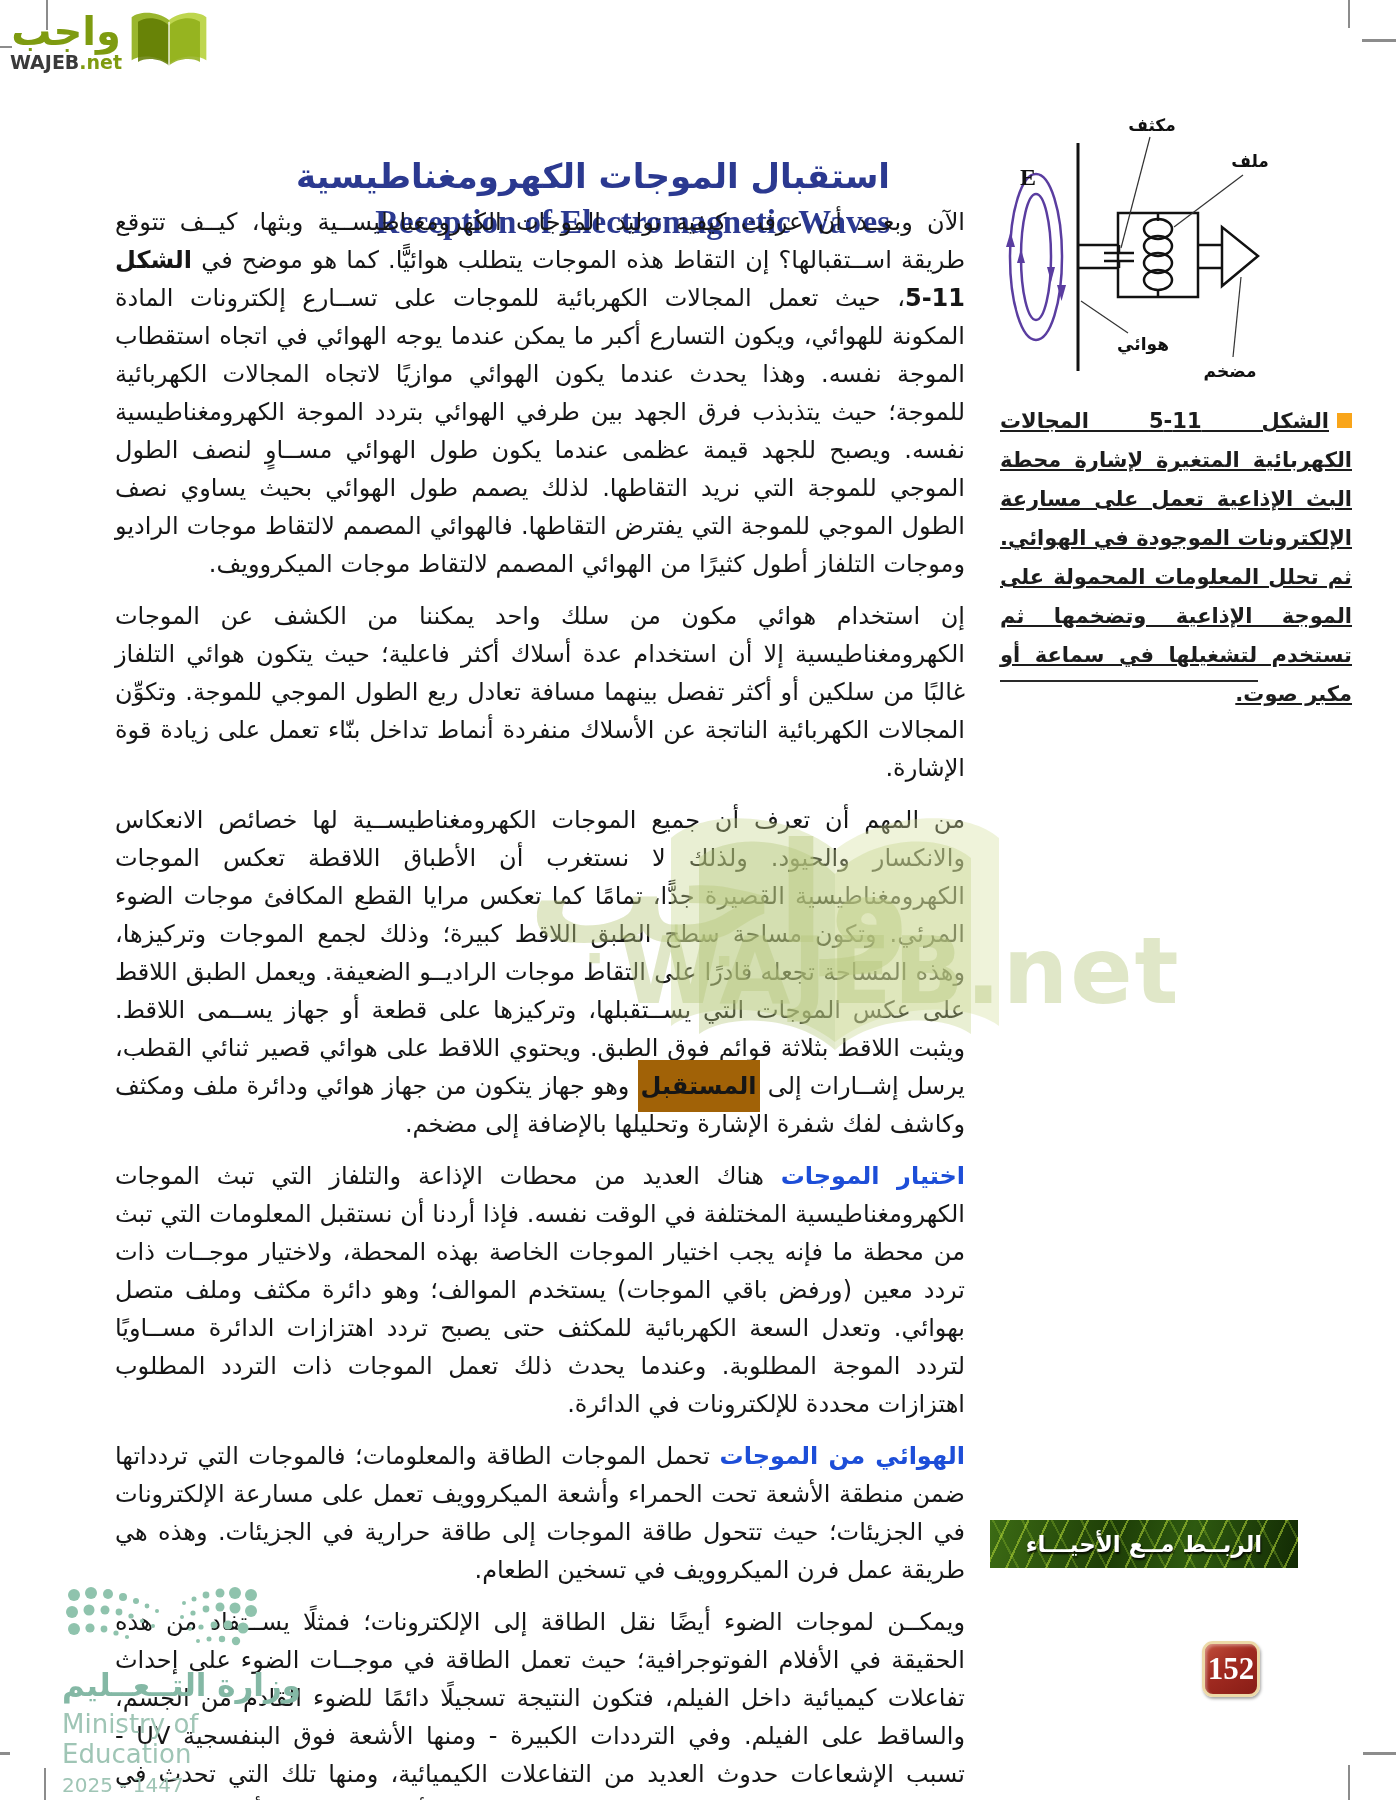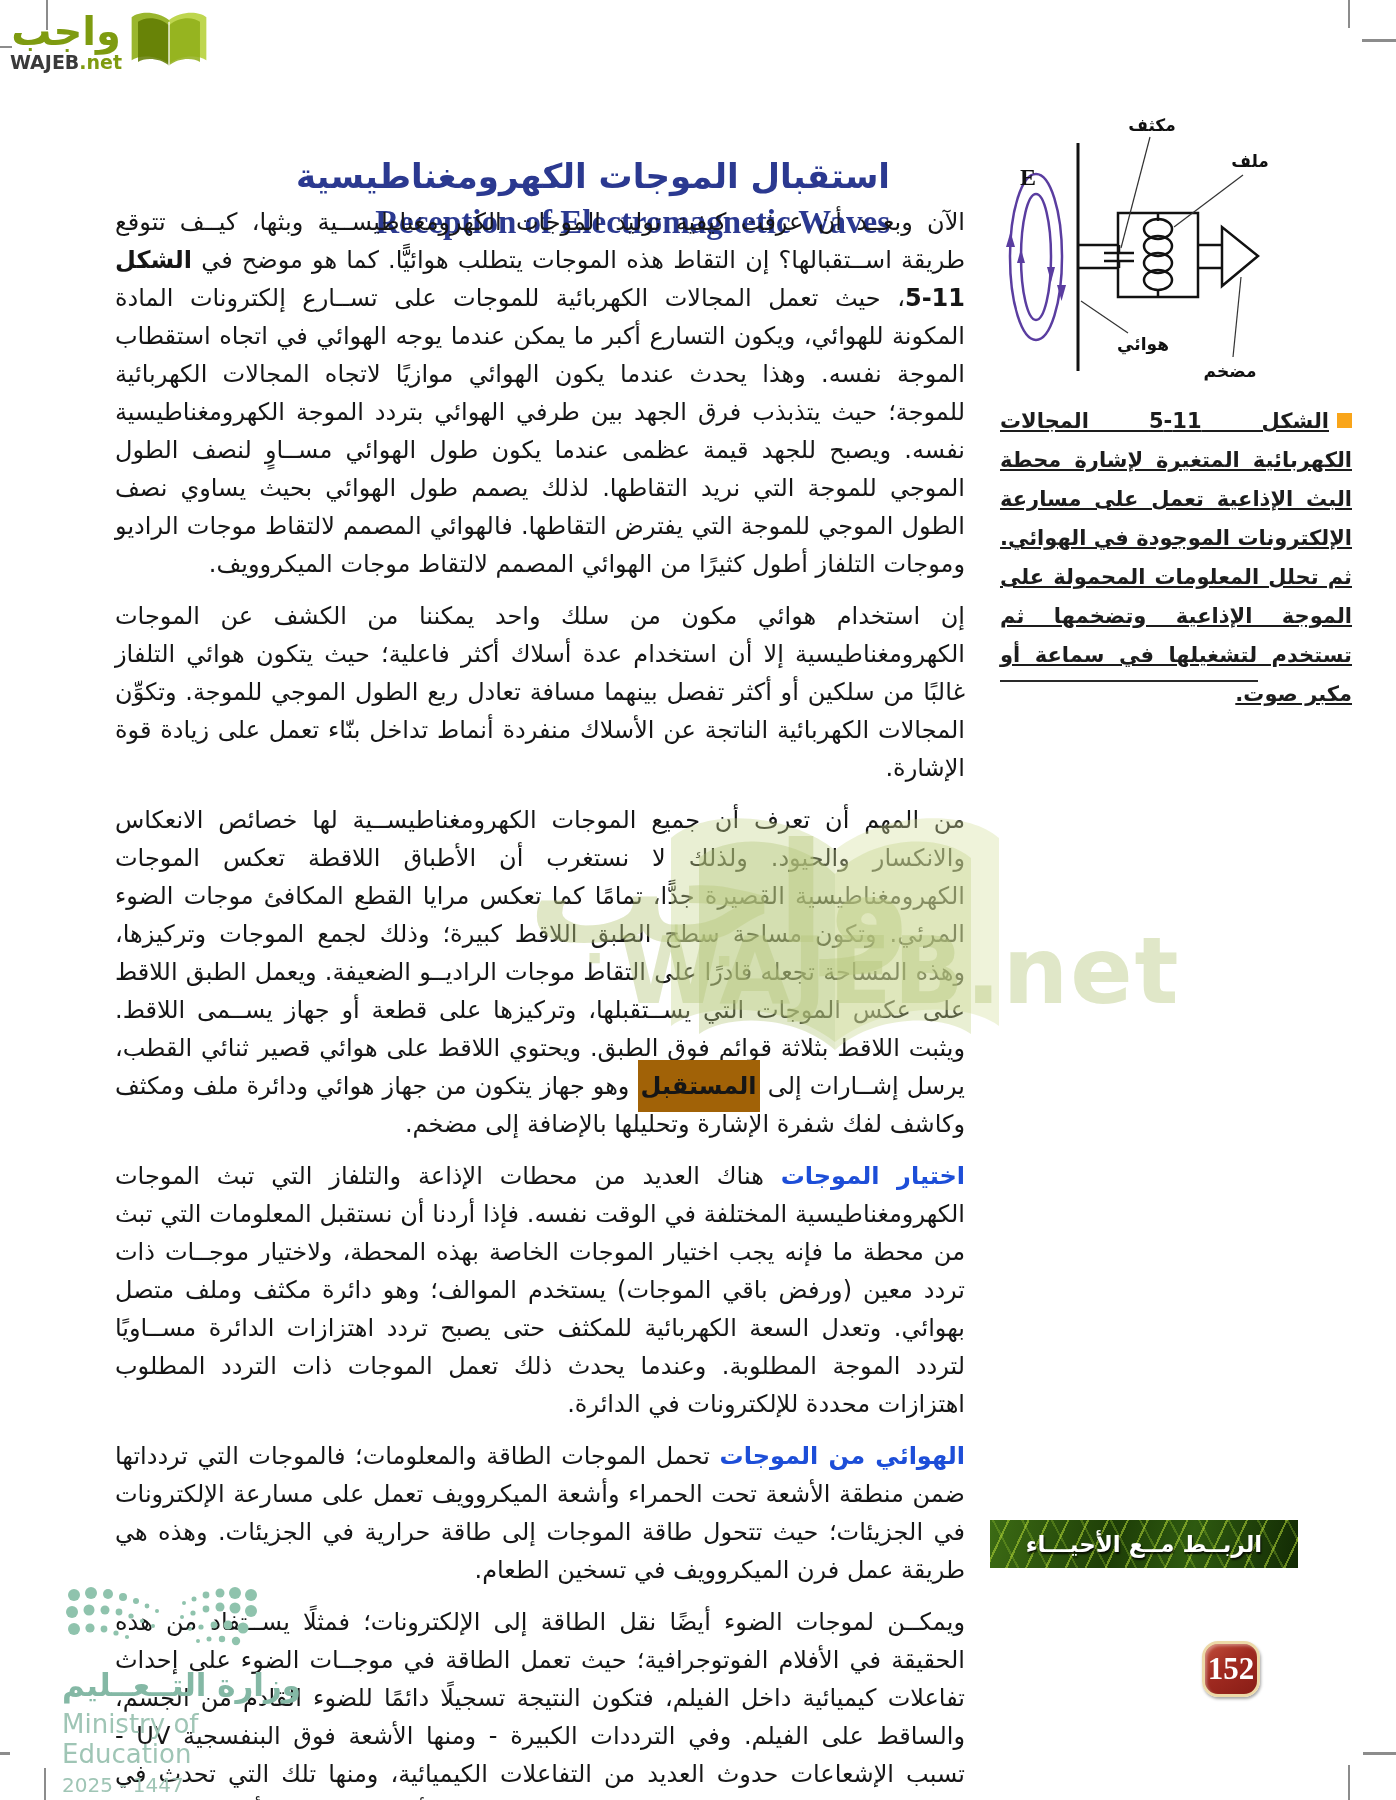--- a/index.html
+++ b/index.html
@@ -48,21 +48,21 @@
                 repeating-linear-gradient(115deg, rgba(190,220,60,0) 0 16px, rgba(180,215,55,0.55) 16px 18px),
                 repeating-linear-gradient(62deg, rgba(150,190,40,0) 0 24px, rgba(140,185,45,0.35) 24px 26px),
                 linear-gradient(100deg,#3c6b14 0%,#1d3d07 40%,#2e5a10 65%,#122a04 100%);
   }
   .bio-band span { color:#fff; font-weight:bold; font-size:23px; direction:rtl;
                    text-shadow:1px 2px 2px rgba(0,0,0,0.85); }
 
   
   .page-badge { position:absolute; top:1641px; left:1202px; width:58px; height:56px;
                 background:linear-gradient(145deg,#c2503c 0%,#a02a20 45%,#881d16 100%);
-                border:3px solid #ecd9a8; border-radius:16px;
+                border:3px solid #ecd9a8; border-radius:11px;
                 box-shadow:inset 2px 2px 3px rgba(255,255,255,0.35), 1px 2px 3px rgba(0,0,0,0.35);
                 display:flex; align-items:center; justify-content:center; }
   .page-badge span { color:#fff; font-size:31px; font-weight:bold; font-family:"Liberation Serif", serif; }
 
   
   .ministry { position:absolute; top:1583px; left:62px; width:260px; }
   .ministry .m-ar { color:#84b8a5; font-size:31px; font-weight:bold; direction:rtl; text-align:left; margin-top:12px; letter-spacing:1px; }
   .ministry .m-en { color:#9fc5b5; font-size:26px; margin-top:6px; }
   .ministry .m-yr { color:#9fc5b5; font-size:20px; margin-top:4px; }
 </style>

